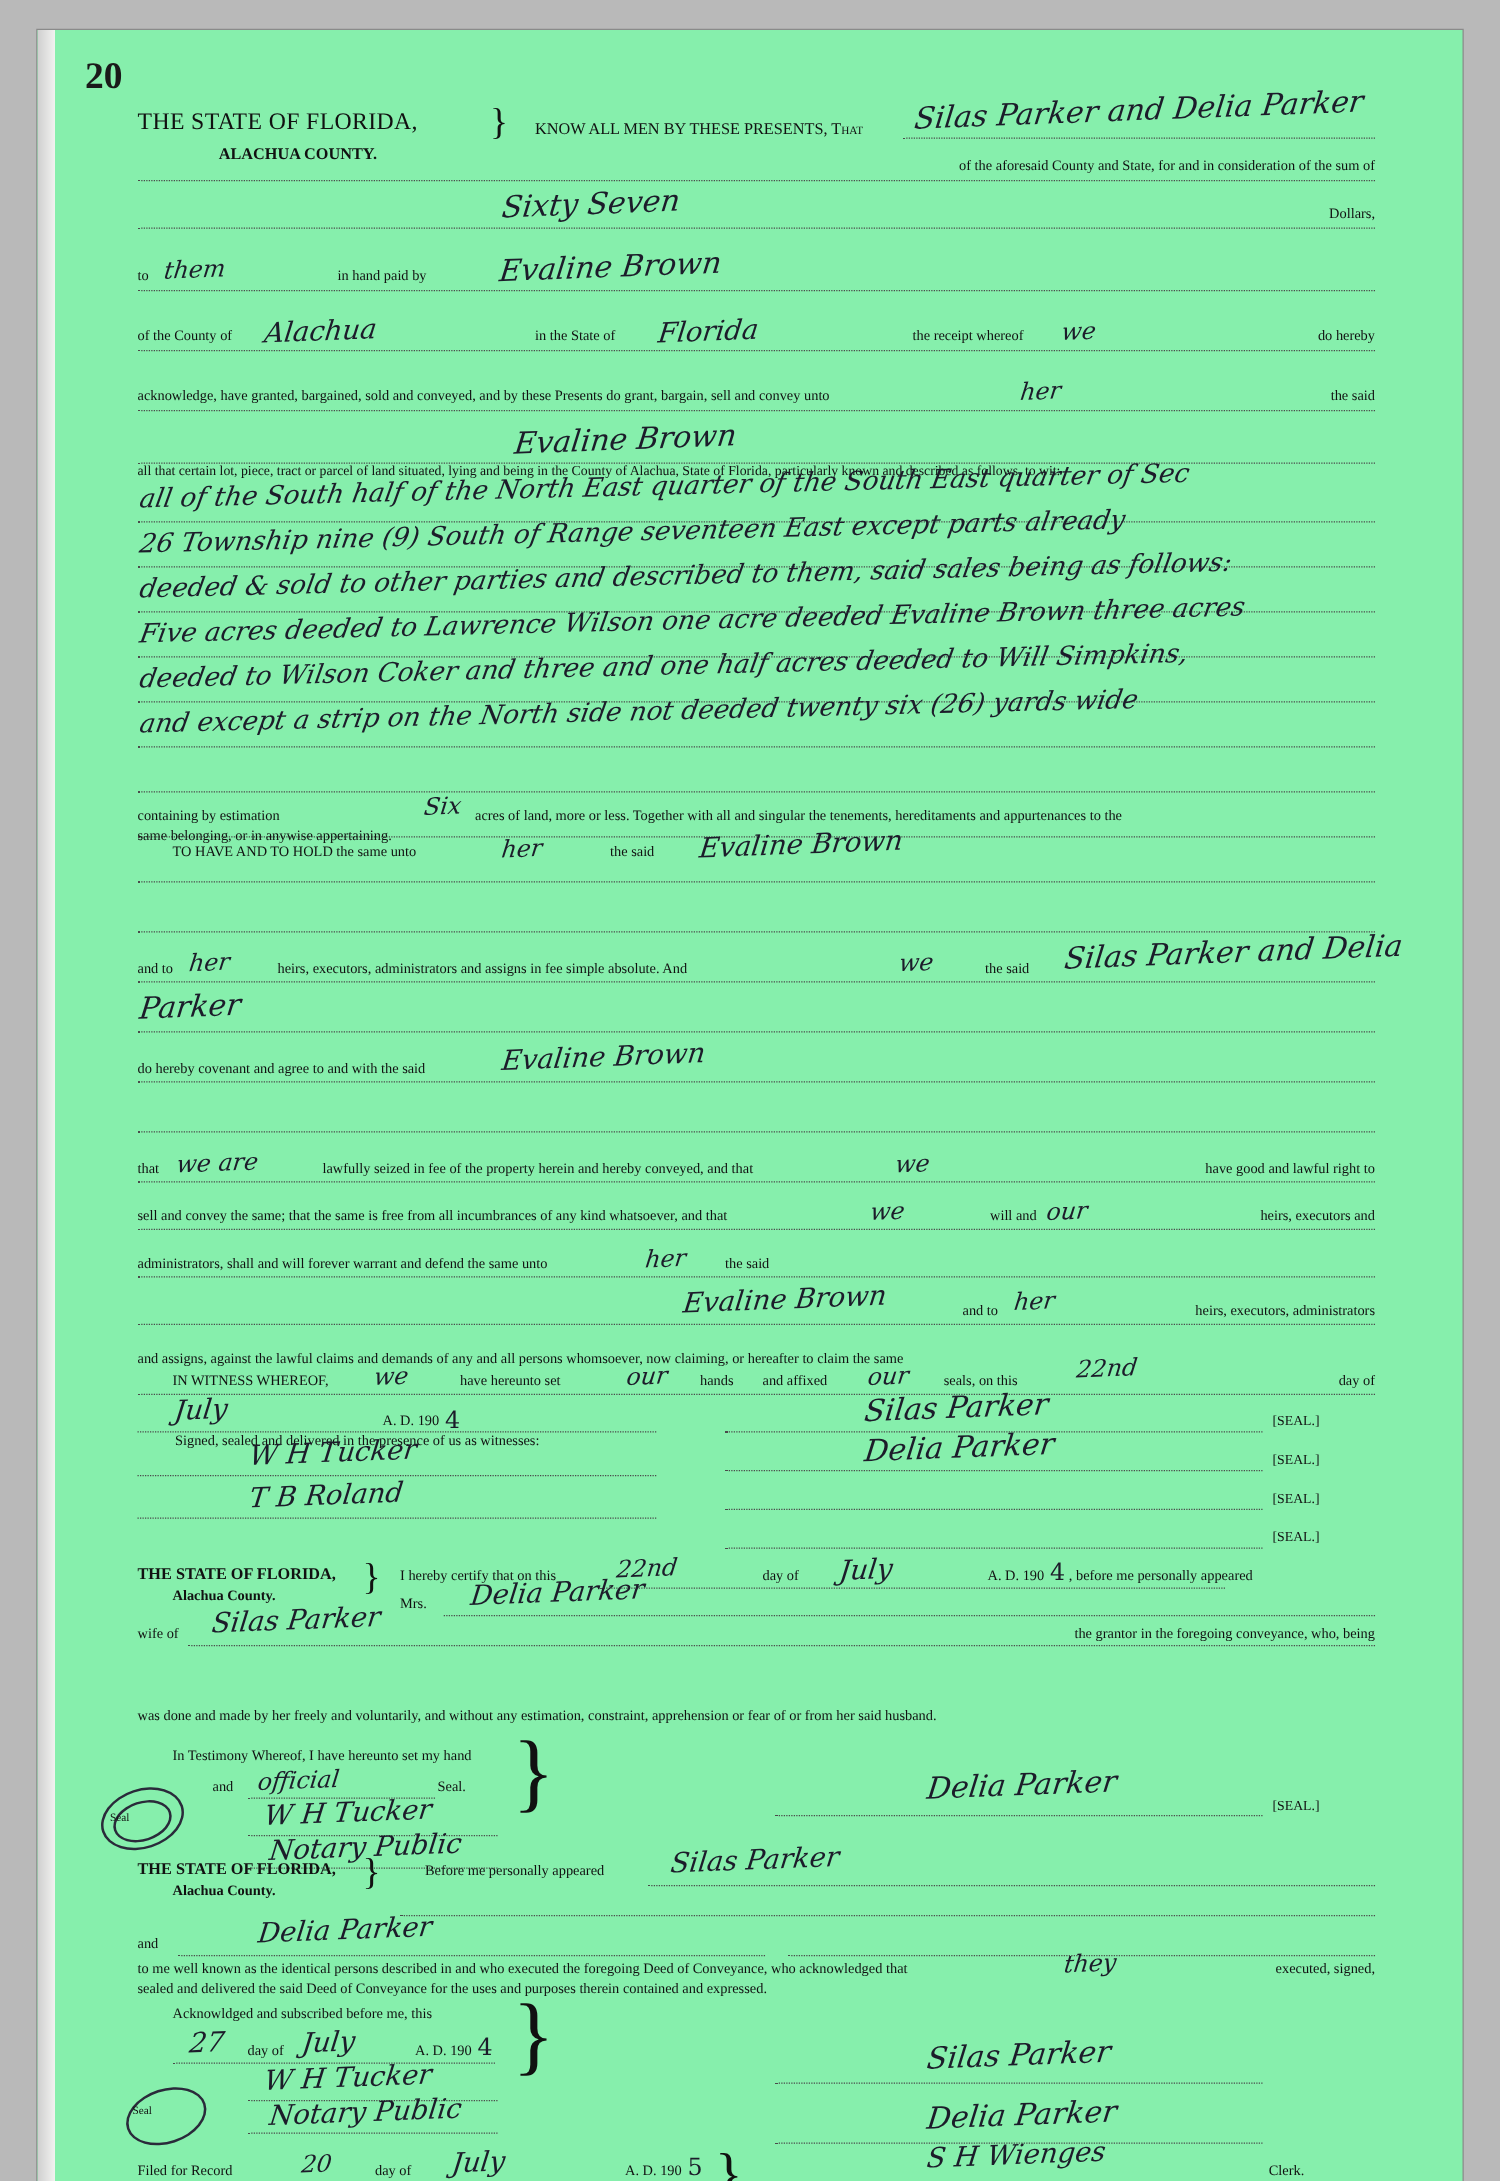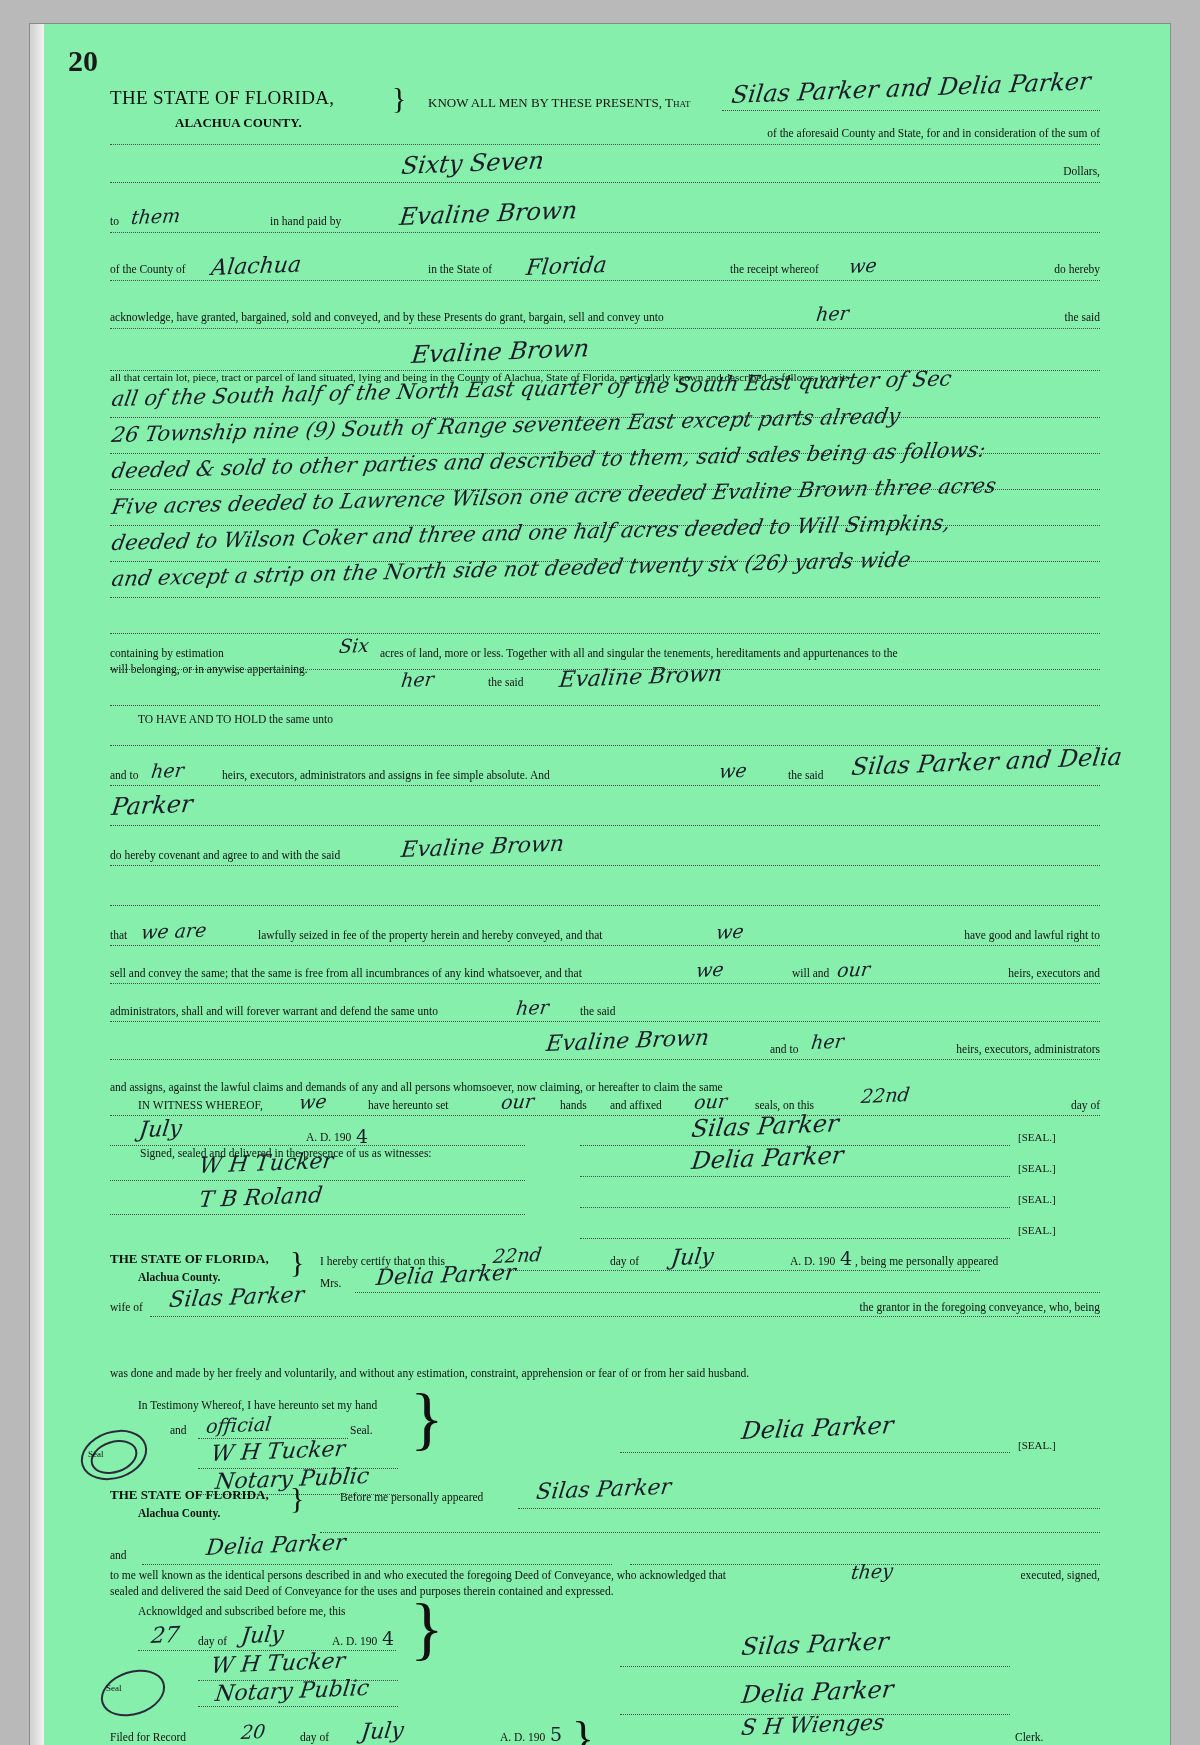--- a/index.html
+++ b/index.html
@@ -133,22 +133,22 @@
     <div class="hw l slant2" style="left:0; top:344px; font-size:21px;">26 Township nine (9) South of Range seventeen East except parts already</div>
     <div class="hw l slant2" style="left:0; top:380px; font-size:21px;">deeded &amp; sold to other parties and described to them, said sales being as follows:</div>
     <div class="hw l slant2" style="left:0; top:416px; font-size:21px;">Five acres deeded to Lawrence Wilson one acre deeded Evaline Brown three acres</div>
     <div class="hw l slant2" style="left:0; top:452px; font-size:21px;">deeded to Wilson Coker and three and one half acres deeded to Will Simpkins,</div>
     <div class="hw l slant2" style="left:0; top:488px; font-size:21px;">and except a strip on the North side not deeded twenty six (26) yards wide</div>
 
     <div class="rule" style="left:0; top:625px; width:990px;"></div>
     <div class="p sm" style="left:0; top:568px;">containing by estimation</div>
     <div class="hw m slant" style="left:228px; top:556px;">Six</div>
     <div class="p sm" style="left:270px; top:568px;">acres of land, more or less. Together with all and singular the tenements, hereditaments and appurtenances to the</div>
-    <div class="p sm" style="left:0; top:584px;">will belonging, or in anywise appertaining.</div>
-    <div class="p sm" style="left:28px; top:597px;margin-top:37px;">TO HAVE AND TO HOLD the same unto</div>
+    <div class="p sm" style="left:0; top:584px;">same belonging, or in anywise appertaining.</div>
+    <div class="p sm" style="left:28px; top:597px;">TO HAVE AND TO HOLD the same unto</div>
     <div class="hw m slant" style="left:290px; top:590px;">her</div>
     <div class="p sm" style="left:378px; top:597px;">the said</div>
     <div class="hw l slant" style="left:448px; top:588px;">Evaline Brown</div>
 
     <div class="rule" style="left:0; top:665px; width:990px;"></div>
 
     <div class="rule" style="left:0; top:705px; width:990px;"></div>
     <div class="p sm" style="left:0; top:690px;">and to</div>
     <div class="hw m slant" style="left:40px; top:681px;">her</div>
     <div class="p sm" style="left:112px; top:690px;">heirs, executors, administrators and assigns in fee simple absolute.   And</div>
@@ -233,21 +233,21 @@
     <div class="p mid bold" style="left:0; top:1172px;">THE STATE OF FLORIDA,</div>
     <div class="p sm bold" style="left:28px; top:1192px;">Alachua County.</div>
     <div class="brace" style="left:180px; top:1166px;">}</div>
 
     <div class="p sm" style="left:210px; top:1176px;">I hereby certify that on this</div>
     <div class="hw m slant" style="left:382px; top:1166px;">22nd</div>
     <div class="p sm" style="left:500px; top:1176px;">day of</div>
     <div class="hw l slant" style="left:560px; top:1166px;">July</div>
     <div class="p sm" style="left:680px; top:1176px;">A. D. 190</div>
     <div class="hw m" style="left:730px; top:1168px; font-style:normal;">4</div>
-    <div class="p sm" style="left:745px; top:1176px;">, being me personally appeared</div>
+    <div class="p sm" style="left:745px; top:1176px;">, before me personally appeared</div>
     <div class="rule" style="left:370px; top:1190px; width:500px;"></div>
 
     <div class="p sm" style="left:210px; top:1198px;">Mrs.</div>
     <div class="rule" style="left:245px; top:1212px; width:745px;"></div>
     <div class="hw l slant" style="left:265px; top:1186px;">Delia Parker</div>
 
     <div class="p sm" style="left:0; top:1222px;font-family:Liberation Serif, serif;">wife of</div>
     <div class="rule" style="left:40px; top:1236px; width:950px;"></div>
     <div class="hw l slant" style="left:58px; top:1208px;">Silas Parker</div>
     <div class="p sm" style="right:0; top:1222px;">the grantor in the foregoing conveyance, who, being</div>

